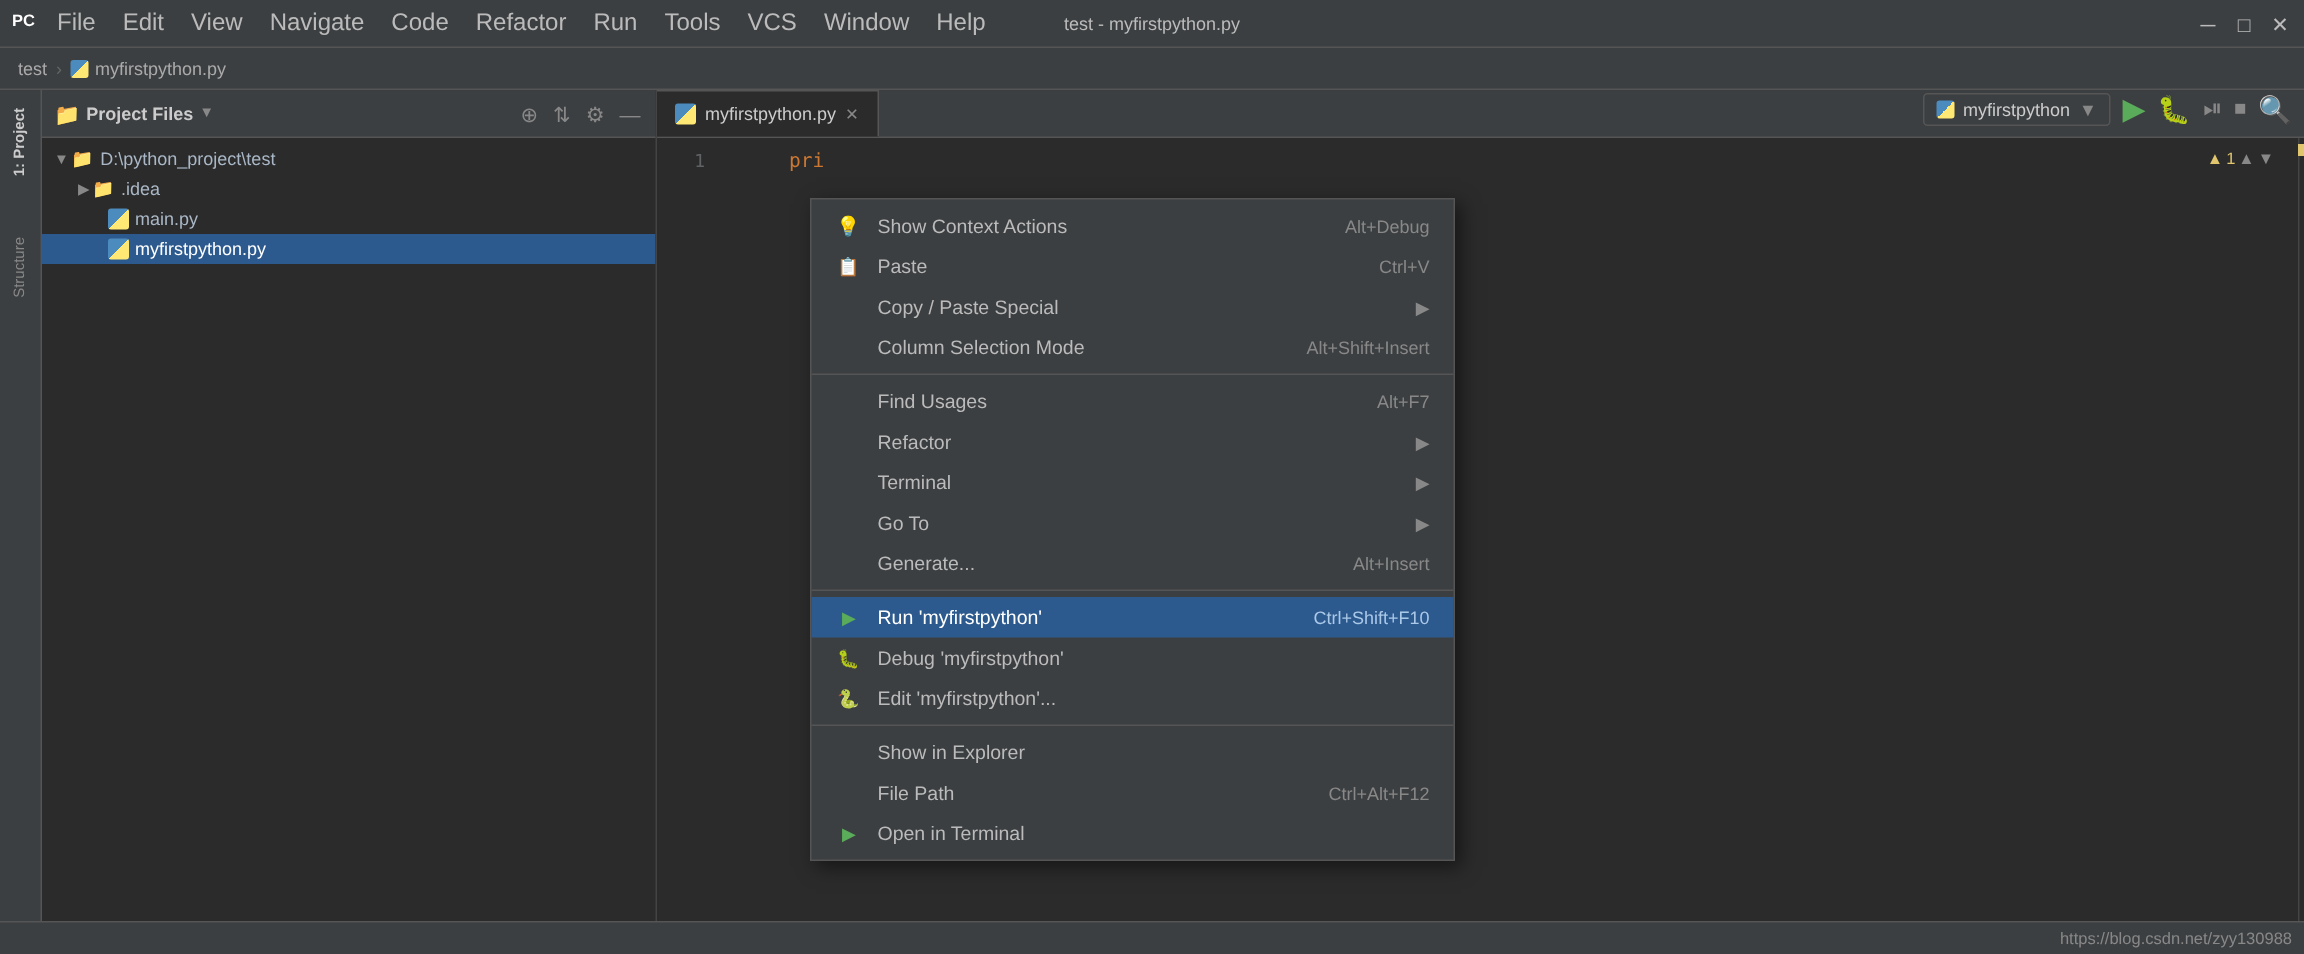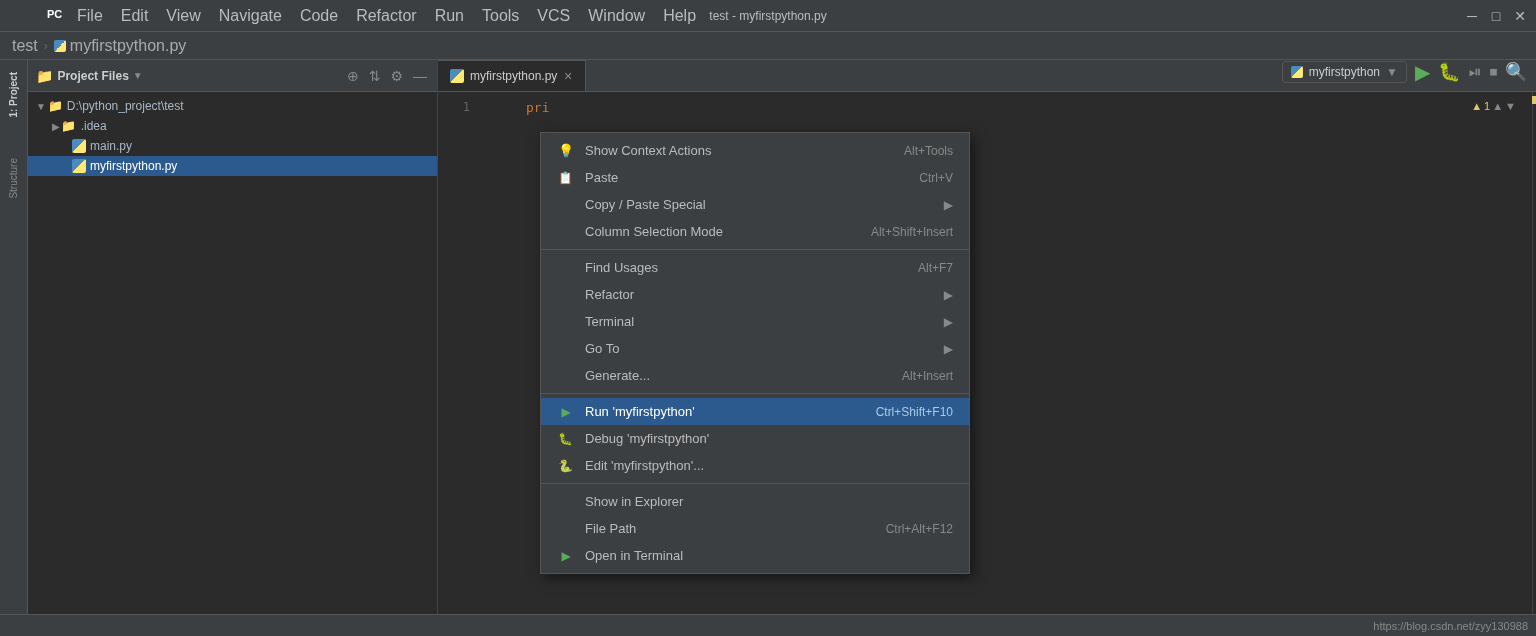--- a/index.html
+++ b/index.html
@@ -28,21 +28,20 @@
       display: flex;
       align-items: center;
       gap: 6px;
     }
     .title-bar-logo {
       width: 16px; height: 16px;
       background: #3c3f41;
       color: #fff;
       font-size: 11px;
       font-weight: bold;
-      margin-left: 39px;
     }
     .menu-bar {
       display: flex;
       gap: 2px;
     }
     .menu-item {
       padding: 4px 8px;
       color: #bbb;
       cursor: pointer;
       font-size: 16px;
@@ -71,21 +70,21 @@
       height: 28px;
       background: #3c3f41;
       display: flex;
       align-items: center;
       padding: 0 12px;
       gap: 6px;
       border-bottom: 1px solid #555;
     }
     .breadcrumb-item {
       color: #aaa;
-      font-size: 16px;
+      font-size: 12px;
     }
     .breadcrumb-sep { color: #666; font-size: 12px; }
 
     
     .main-layout {
       display: flex;
       height: calc(636px - 32px - 28px);
     }
 
     
@@ -411,21 +410,21 @@
 
 <div class="context-menu" id="ctx-menu">
 
 <div class="ctx-item">
       <div class="ctx-left">
         <span class="ctx-icon">
           <span style="font-size:13px;">💡</span>
         </span>
         <span>Show Context Actions</span>
       </div>
-      <span class="ctx-shortcut">Alt+Tools</span>
+      <span class="ctx-shortcut">Alt+Debug</span>
     </div>
     <div class="ctx-item">
       <div class="ctx-left">
         <span class="ctx-icon">
           <span style="font-size:12px;">📋</span>
         </span>
         <span>Paste</span>
       </div>
       <span class="ctx-shortcut">Ctrl+V</span>
     </div>

